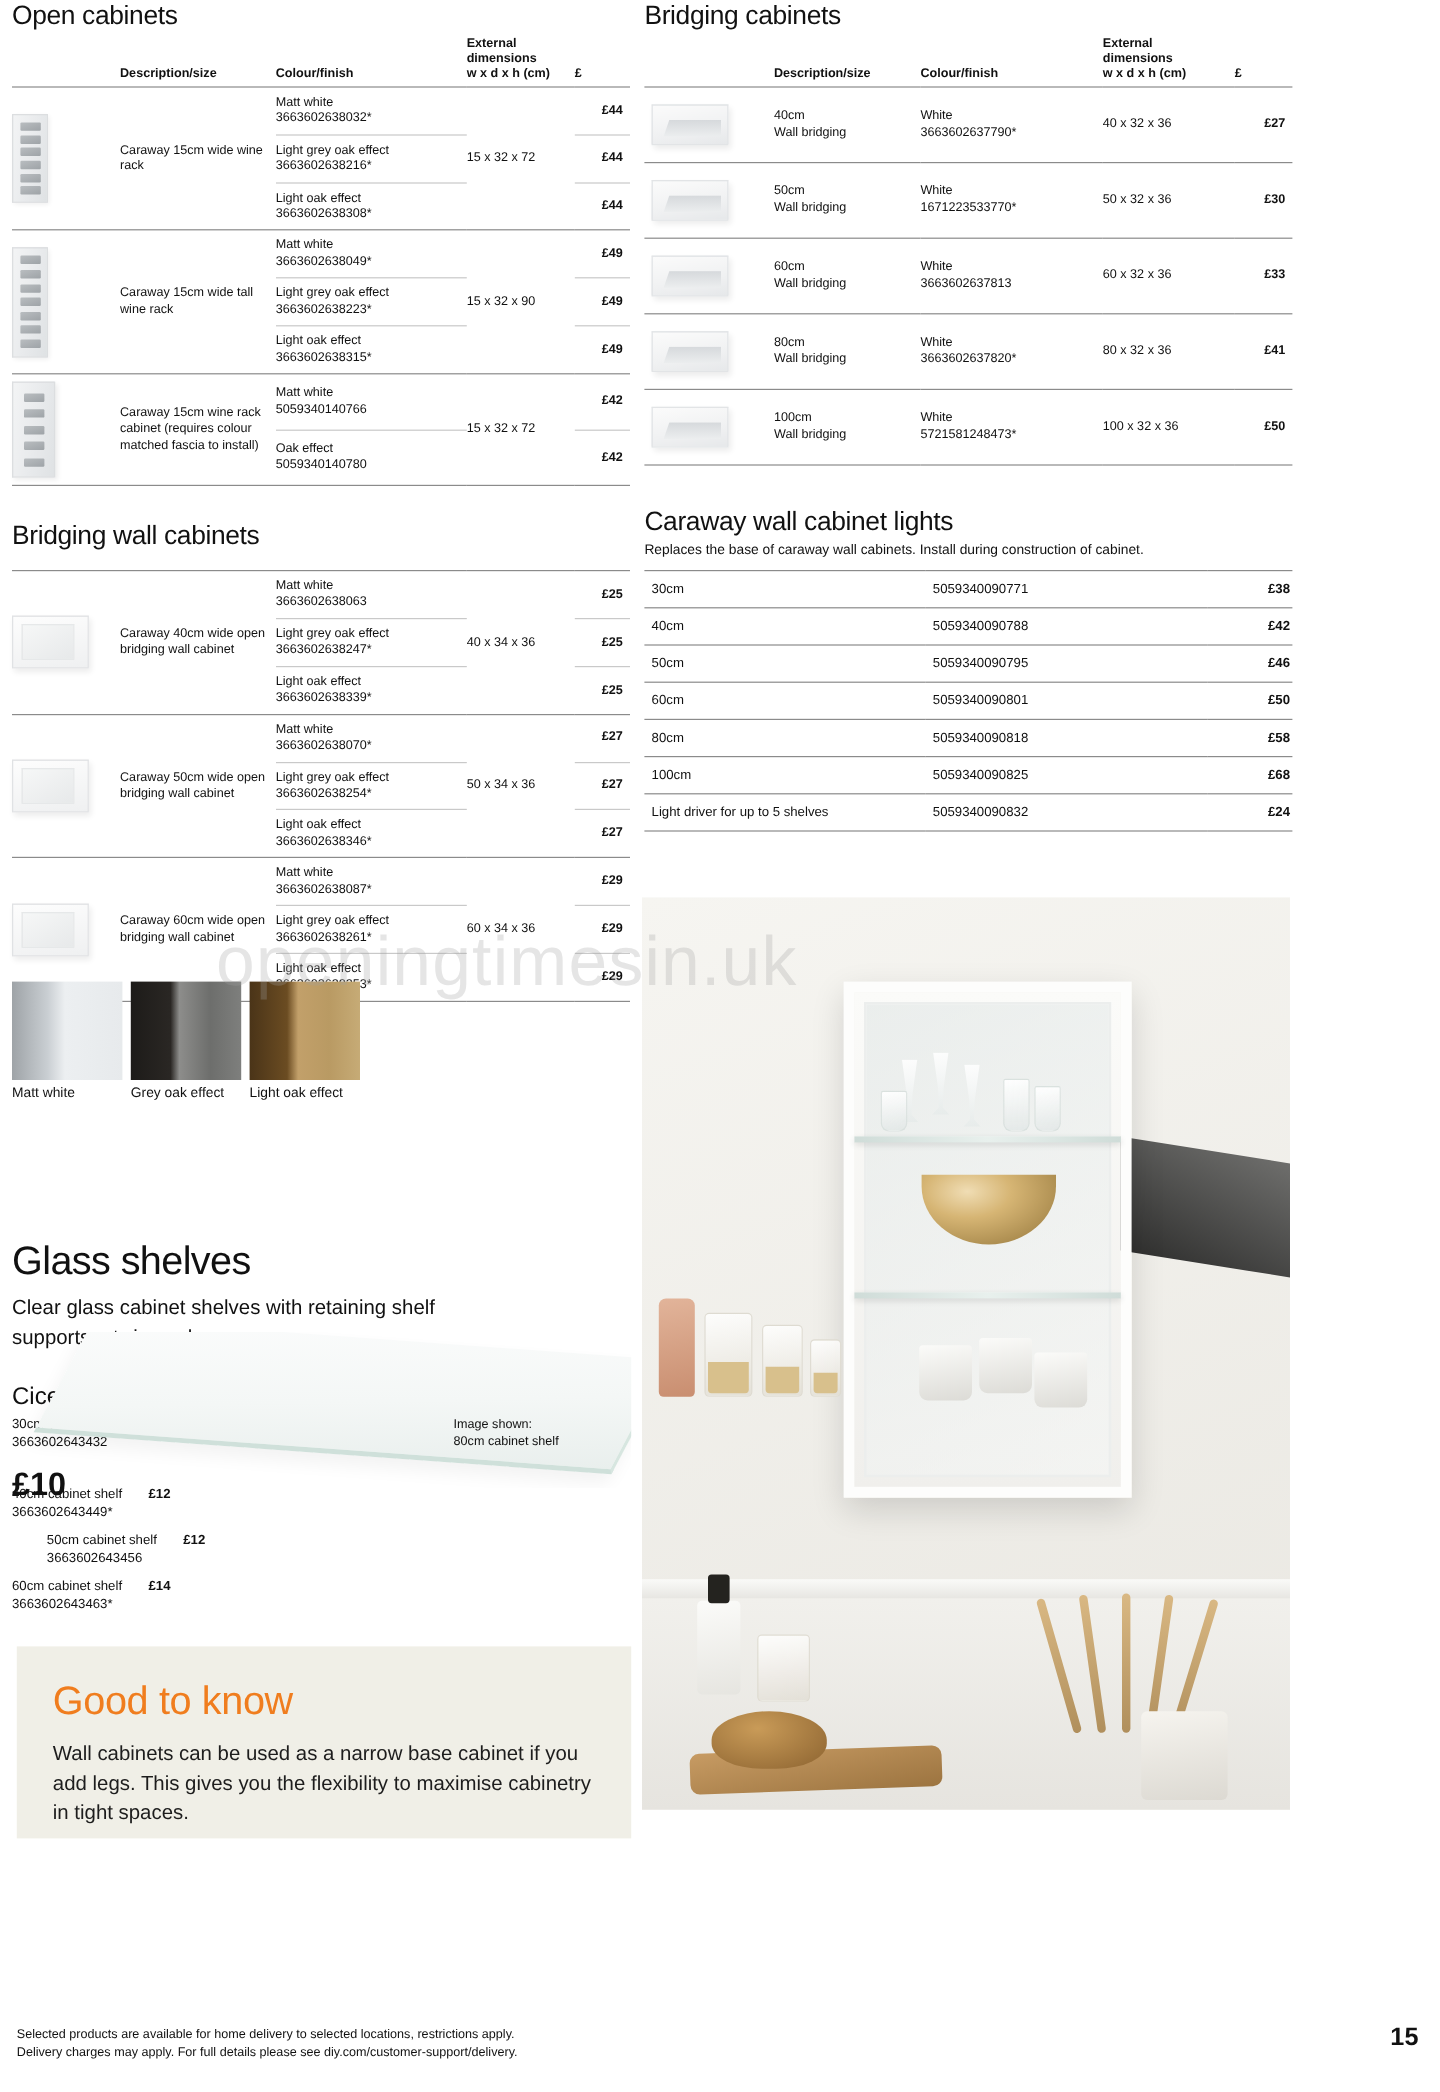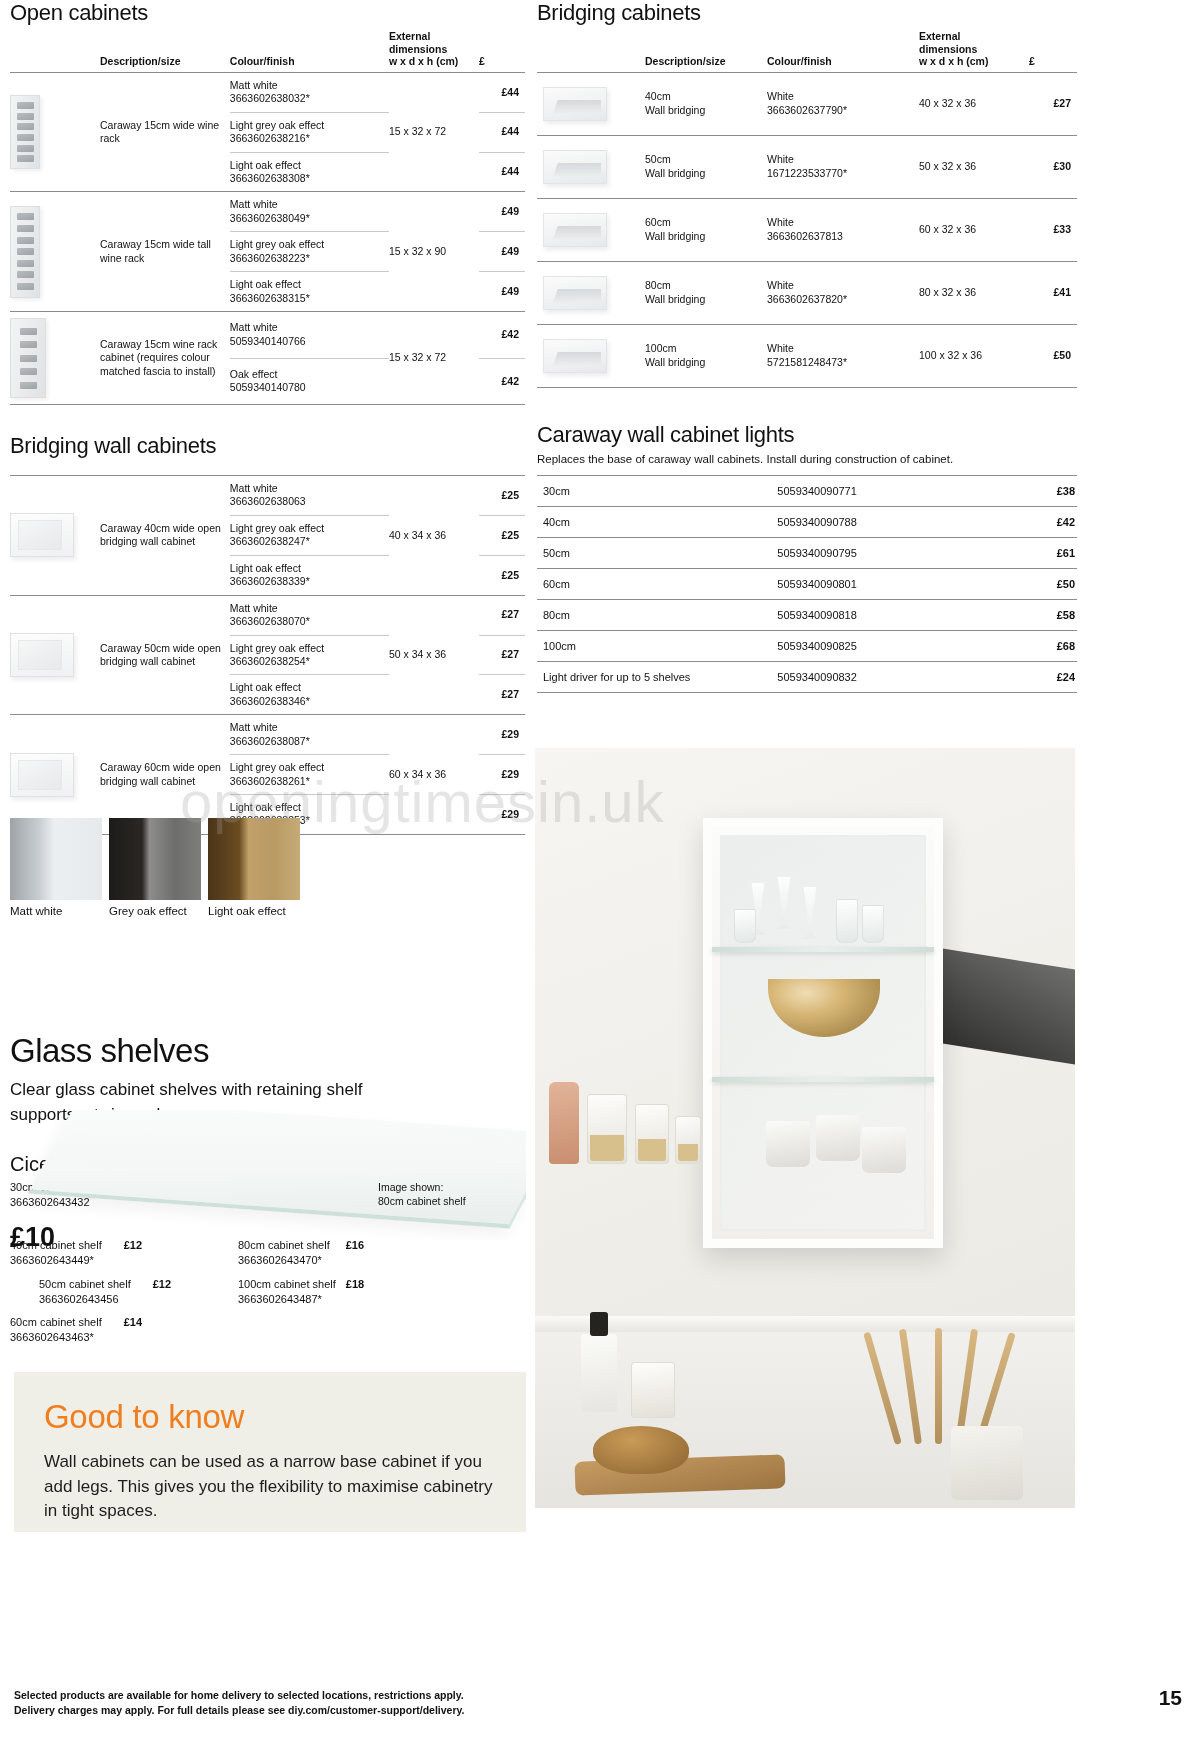--- a/index.html
+++ b/index.html
@@ -211,21 +211,21 @@
   .ph-pot {
     position:absolute; right: 52px; bottom: 8px; width: 72px; height: 74px;
     background: linear-gradient(170deg,#f6f4ef,#dcd9d2); border-radius: 5px;
   }
   .watermark {
     position: absolute; left: 180px; top: 768px;
     font-size: 58px; color: rgba(160,160,160,0.28);
     letter-spacing: 1px; white-space: nowrap; pointer-events: none;
   }
 
-  .footer-note { font-size: 10.5px; font-weight: bold; line-height: 1.45; }
+  .footer-note { font-size: 10.5px; font-weight: normal; line-height: 1.45; }
   .pagenum { font-size: 21px; font-weight: bold; }
 </style>
 </head>
 <body>
 
 <div class="page">
 
   <div style="position:absolute;left:10px;top:0px;width:515px;">
 
     <h2 class="sec-title">Open cabinets</h2>
@@ -513,30 +513,20 @@
     <div style="margin-bottom:9px;margin-left:29px;">
       <div><span>50cm cabinet shelf</span><span style="display:inline-block;width:22px"></span><span style="font-weight:bold">£12</span></div>
       <div>3663602643456</div>
     </div>
     <div>
       <div><span>60cm cabinet shelf</span><span style="display:inline-block;width:22px"></span><span style="font-weight:bold">£14</span></div>
       <div>3663602643463*</div>
     </div>
   </div>
 
-  <div style="position:absolute;left:238px;top:1238px;font-size:11px;line-height:1.35;">
-    <div style="margin-bottom:9px;">
-      <div><span>80cm cabinet shelf</span><span style="display:inline-block;width:16px"></span><span style="font-weight:bold">£16</span></div>
-      <div>3663602643470*</div>
-    </div>
-    <div>
-      <div><span>100cm cabinet shelf</span><span style="display:inline-block;width:10px"></span><span style="font-weight:bold">£18</span></div>
-      <div>3663602643487*</div>
-    </div>
-  </div>
 
   <div class="gtk" style="position:absolute;left:14px;top:1372px;width:512px;height:160px;">
     <h3>Good to know</h3>
     <p>Wall cabinets can be used as a narrow base cabinet if you add legs. This gives you the flexibility to maximise cabinetry in tight spaces.</p>
   </div>
 
   <div style="position:absolute;left:537px;top:0px;width:540px;">
 
     <h2 class="sec-title">Bridging cabinets</h2>
 
@@ -659,21 +649,21 @@
           <td class="price" style="padding:8px 2px 8px 6px">£38</td>
         </tr>
         <tr class="hdr-rule">
           <td style="padding:8px 6px">40cm</td>
           <td style="padding:8px 6px">5059340090788</td>
           <td class="price" style="padding:8px 2px 8px 6px">£42</td>
         </tr>
         <tr class="hdr-rule">
           <td style="padding:8px 6px">50cm</td>
           <td style="padding:8px 6px">5059340090795</td>
-          <td class="price" style="padding:8px 2px 8px 6px">£61</td>
+          <td class="price" style="padding:8px 2px 8px 6px">£46</td>
         </tr>
         <tr class="hdr-rule">
           <td style="padding:8px 6px">60cm</td>
           <td style="padding:8px 6px">5059340090801</td>
           <td class="price" style="padding:8px 2px 8px 6px">£50</td>
         </tr>
         <tr class="hdr-rule">
           <td style="padding:8px 6px">80cm</td>
           <td style="padding:8px 6px">5059340090818</td>
           <td class="price" style="padding:8px 2px 8px 6px">£58</td>

